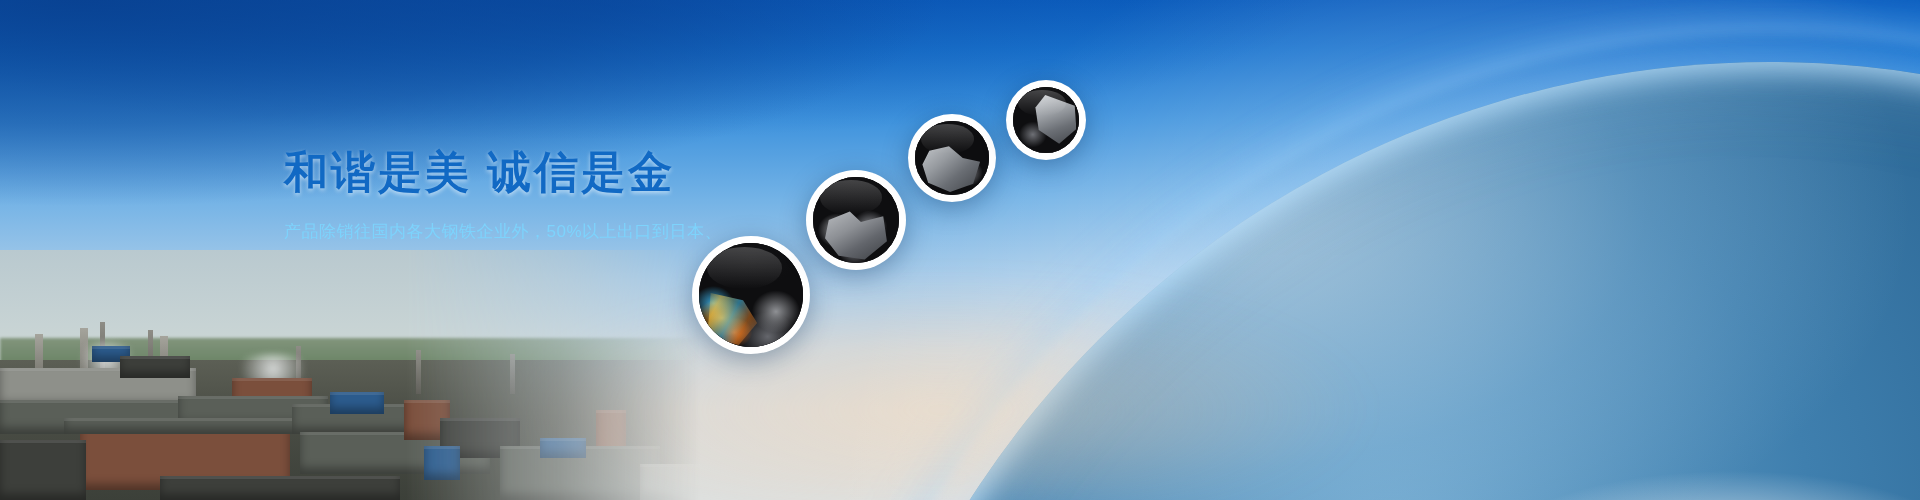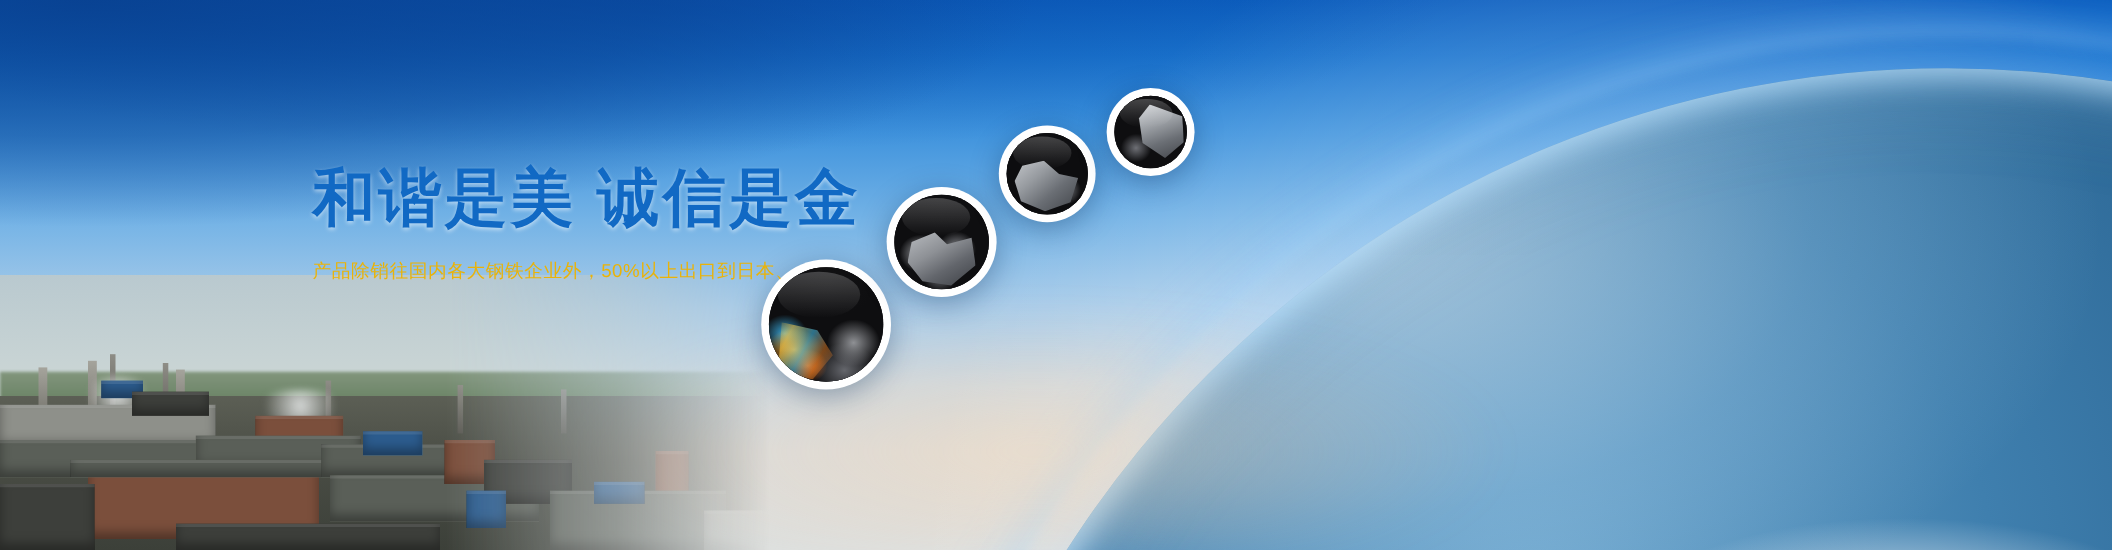--- a/index.html
+++ b/index.html
@@ -279,33 +279,33 @@
 
   
   .copy {
     position: absolute;
     left: 284px;
     top: 146px;
     z-index: 20;
   }
   .headline {
     margin: 0;
-    font-size: 57px;
+    font-size: 44px;
     font-weight: bold;
     letter-spacing: 3px;
     color: #1169c4;
     text-shadow: 0 2px 4px rgba(255,255,255,0.55);
     white-space: nowrap;
     line-height: 1.2;
   }
   .subcopy {
     margin: 18px 0 0 0;
     font-size: 17px;
     line-height: 30px;
-    color: #eab308;
+    color: #7dd3fc;
     letter-spacing: 0.5px;
     white-space: nowrap;
   }
   .subline { display: block; }
 </style>
 </head>
 <body>
 
 <div class="banner">
 

